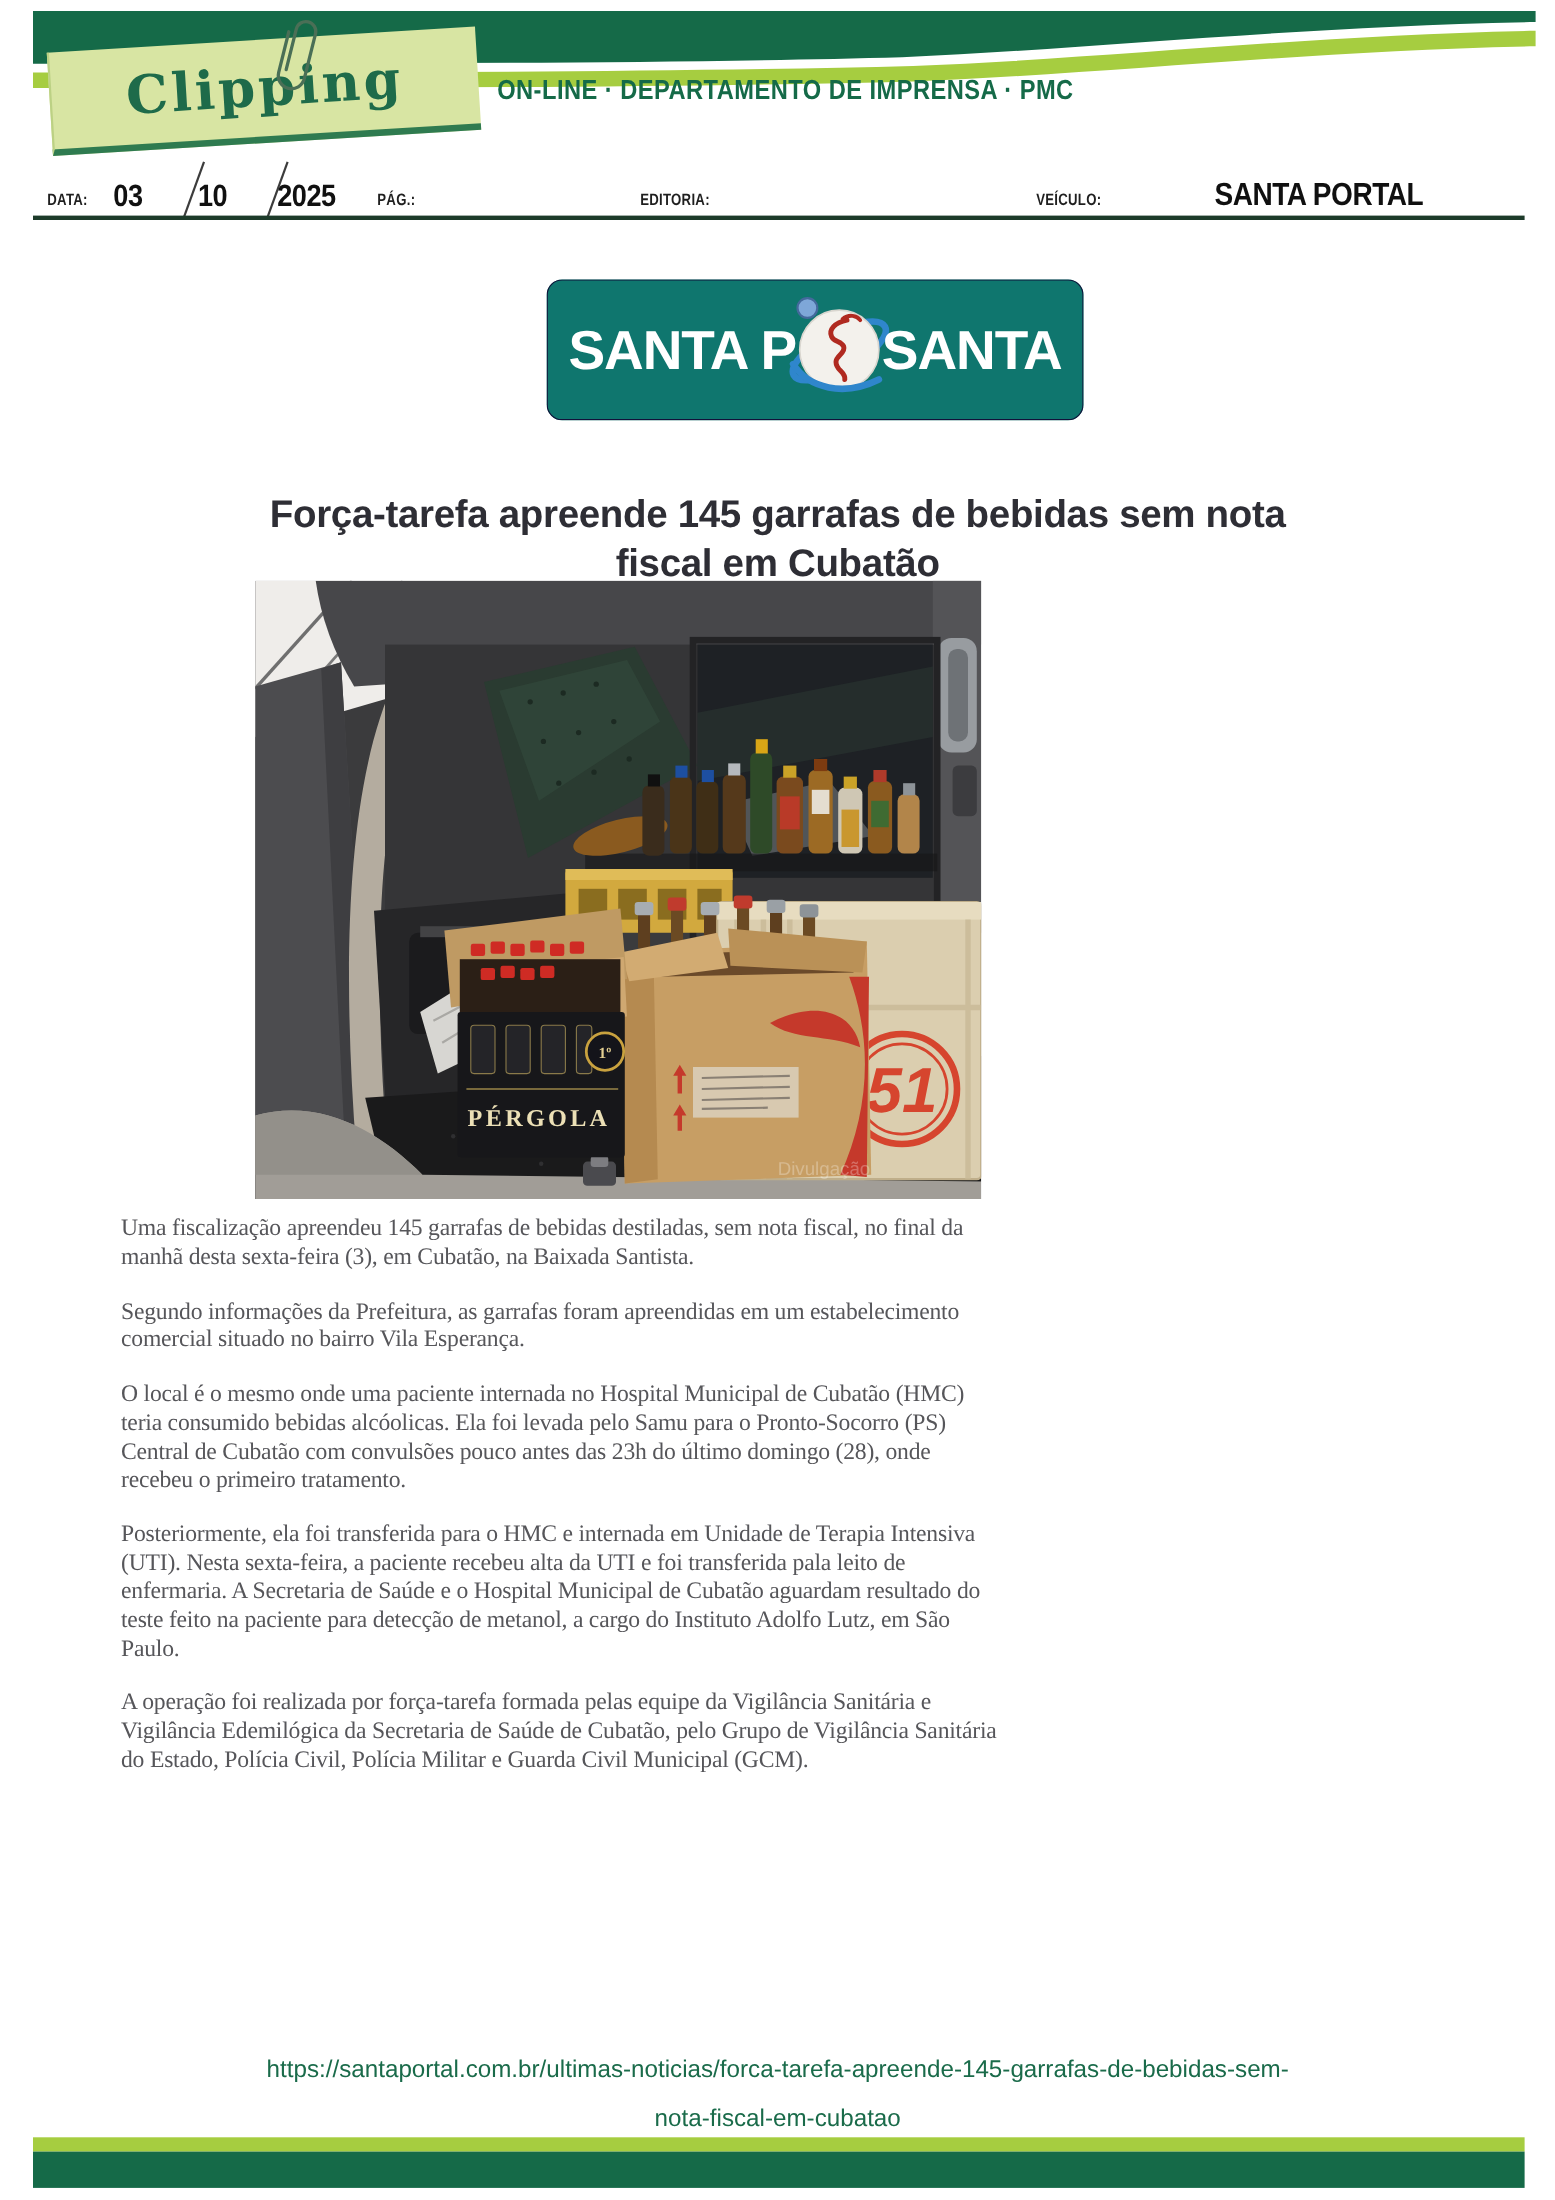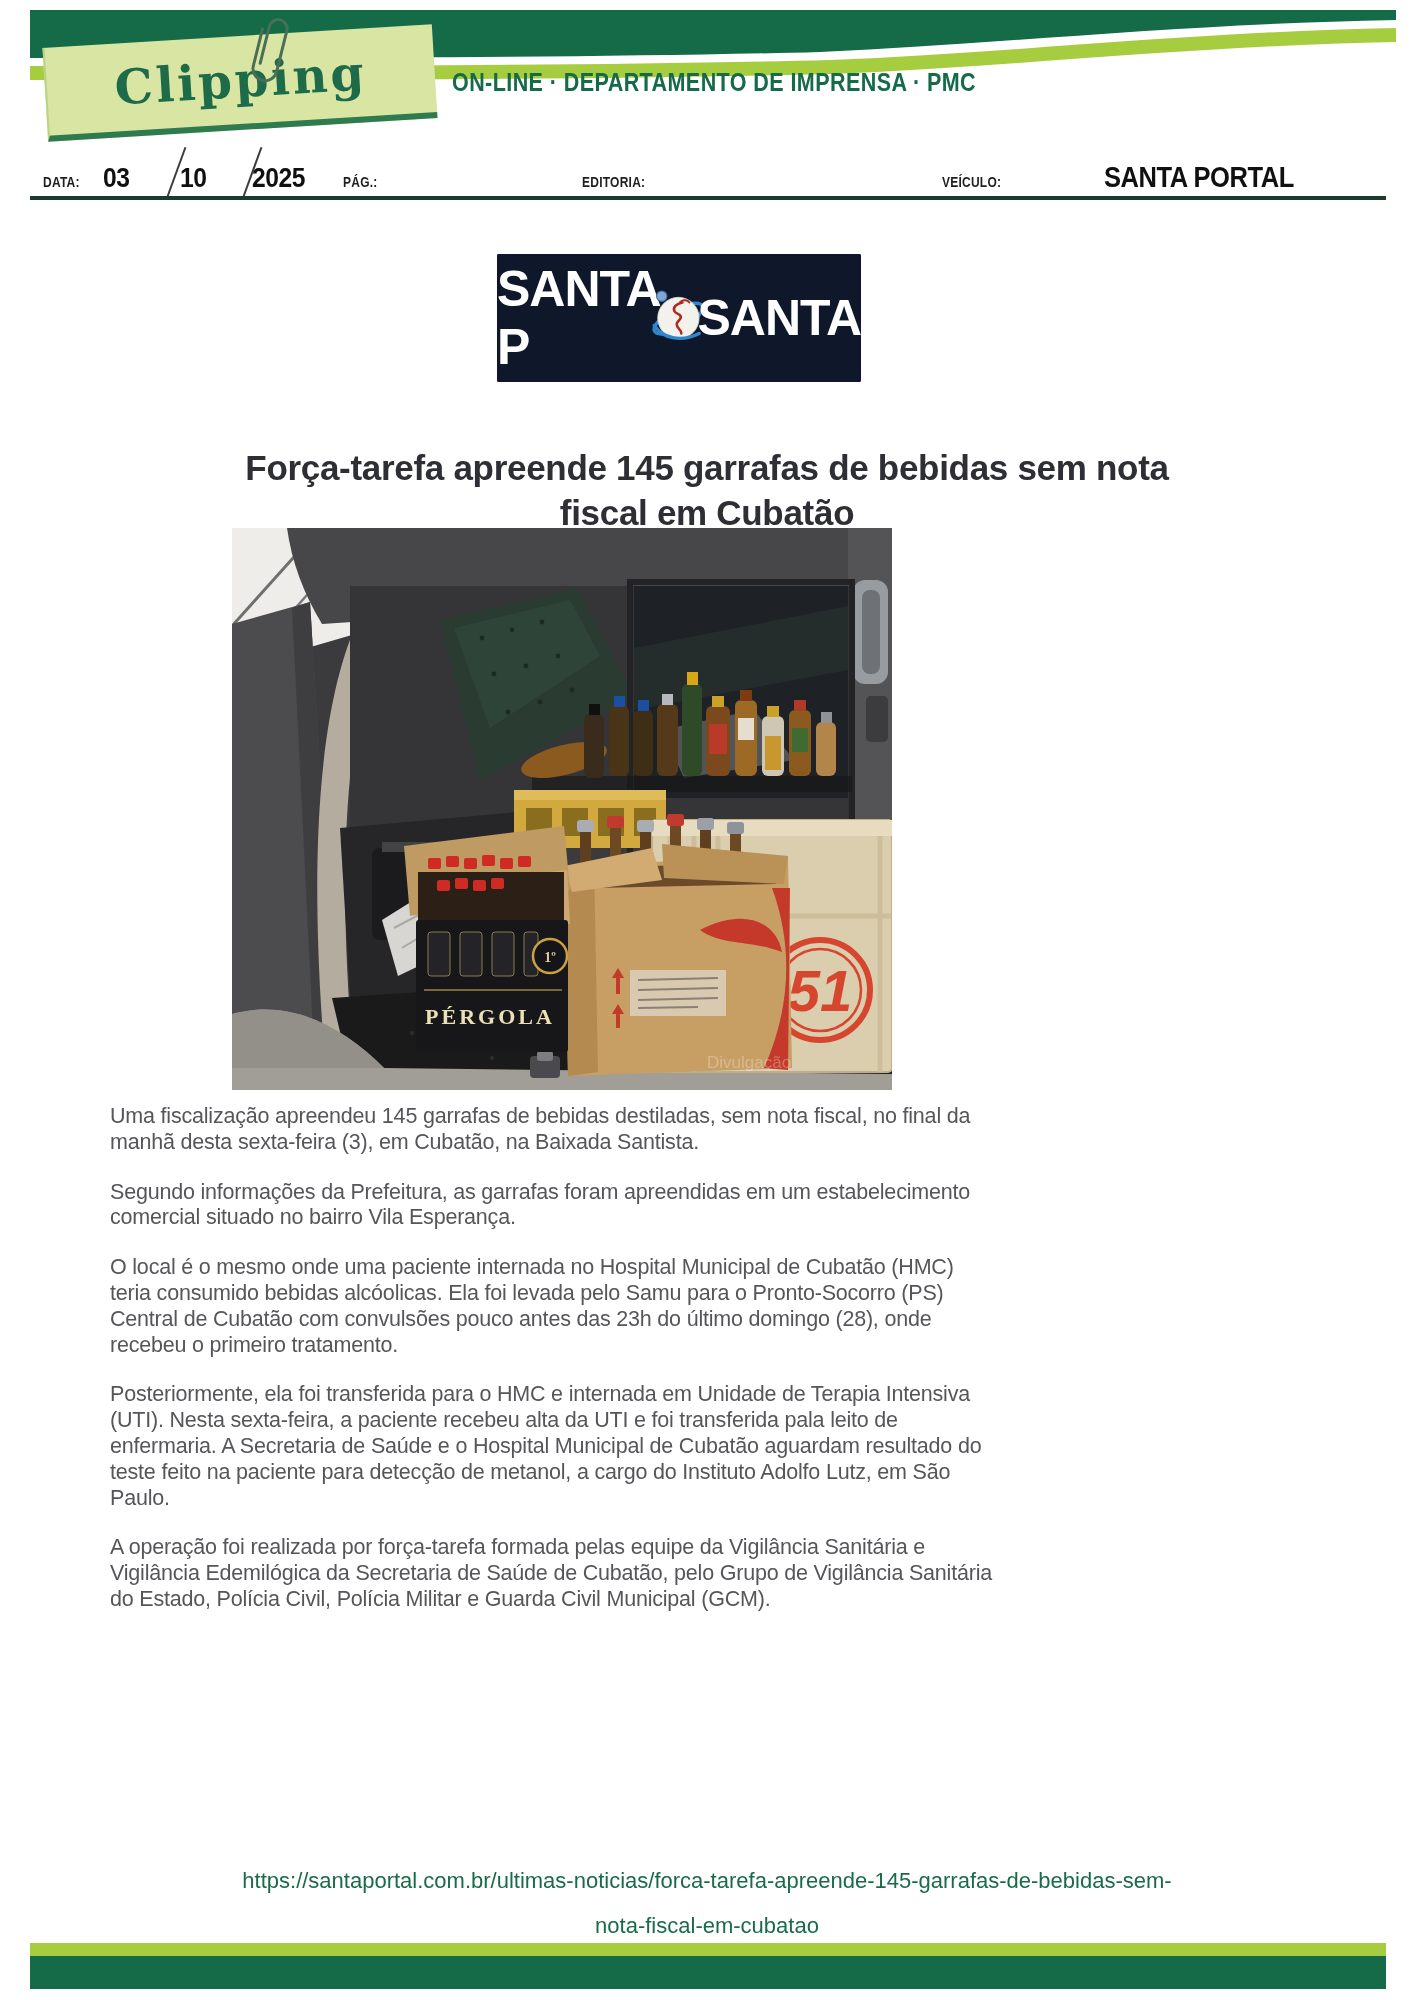--- a/index.html
+++ b/index.html
@@ -23,38 +23,38 @@
   .meta-row{position:absolute;left:0;top:156px;width:1414px;height:40px;padding-left:45px;}
   .meta-label{position:absolute;bottom:6px;font-size:15px;font-weight:700;color:#1f1f1f;
       transform:scaleX(.8);transform-origin:left bottom;letter-spacing:.3px;}
   .meta-big{position:absolute;bottom:2px;font-size:28px;font-weight:700;color:#101010;
       transform:scaleX(.88);transform-origin:left bottom;letter-spacing:-.5px;}
   .date-slash{position:absolute;bottom:-2px;height:54px;width:0;
       border-left:2px solid #3c3c3c;transform:rotate(20deg);transform-origin:bottom;}
   .meta-line{position:absolute;left:30px;top:196px;width:1356px;height:4px;background:#1d3b2a;}
 
   
-  .logo-box{position:absolute;left:497px;top:254px;width:364px;height:128px;
-      background:#0f172a;border-radius:2px;display:flex;align-items:center;
+  .logo-box{position:absolute;left:497px;top:254px;width:488px;height:128px;
+      background:#0f766e;border-radius:14px;display:flex;align-items:center;
       justify-content:center;box-shadow:0 0 0 1px #11123a inset;}
   .logo-text{color:#ffffff;font-weight:700;font-size:50px;letter-spacing:-1px;}
   .logo-ball{margin:0 -7px;display:block;}
 
   
   .headline{position:absolute;left:207px;top:422px;width:1000px;text-align:center;
       font-size:35px;font-weight:700;color:#2e2e35;line-height:45px;
       letter-spacing:-.3px;white-space:pre;}
 
   
   .photo{position:absolute;left:232px;top:528px;width:660px;height:562px;}
 
   
   .body-copy{position:absolute;left:110px;top:1104px;width:1210px;}
   .body-copy p{margin:0 0 24px 0;font-size:21.5px;line-height:25.8px;color:#56565a;
-      letter-spacing:-.2px;white-space:pre-line;}
+      letter-spacing:-.2px;white-space:pre-line;font-family:Liberation Serif, serif;}
 
   
   .footer-url{position:absolute;left:87px;top:1858px;width:1240px;text-align:center;
       font-weight:400;font-size:22px;line-height:45px;color:#1a6b4a;white-space:pre;
       text-decoration:none;display:block;}
   .band-light{position:absolute;left:30px;top:1943px;width:1356px;height:13px;background:#a6cd40;}
   .band-dark{position:absolute;left:30px;top:1956px;width:1356px;height:33px;background:#156a48;}
 </style>
 </head>
 <body>

